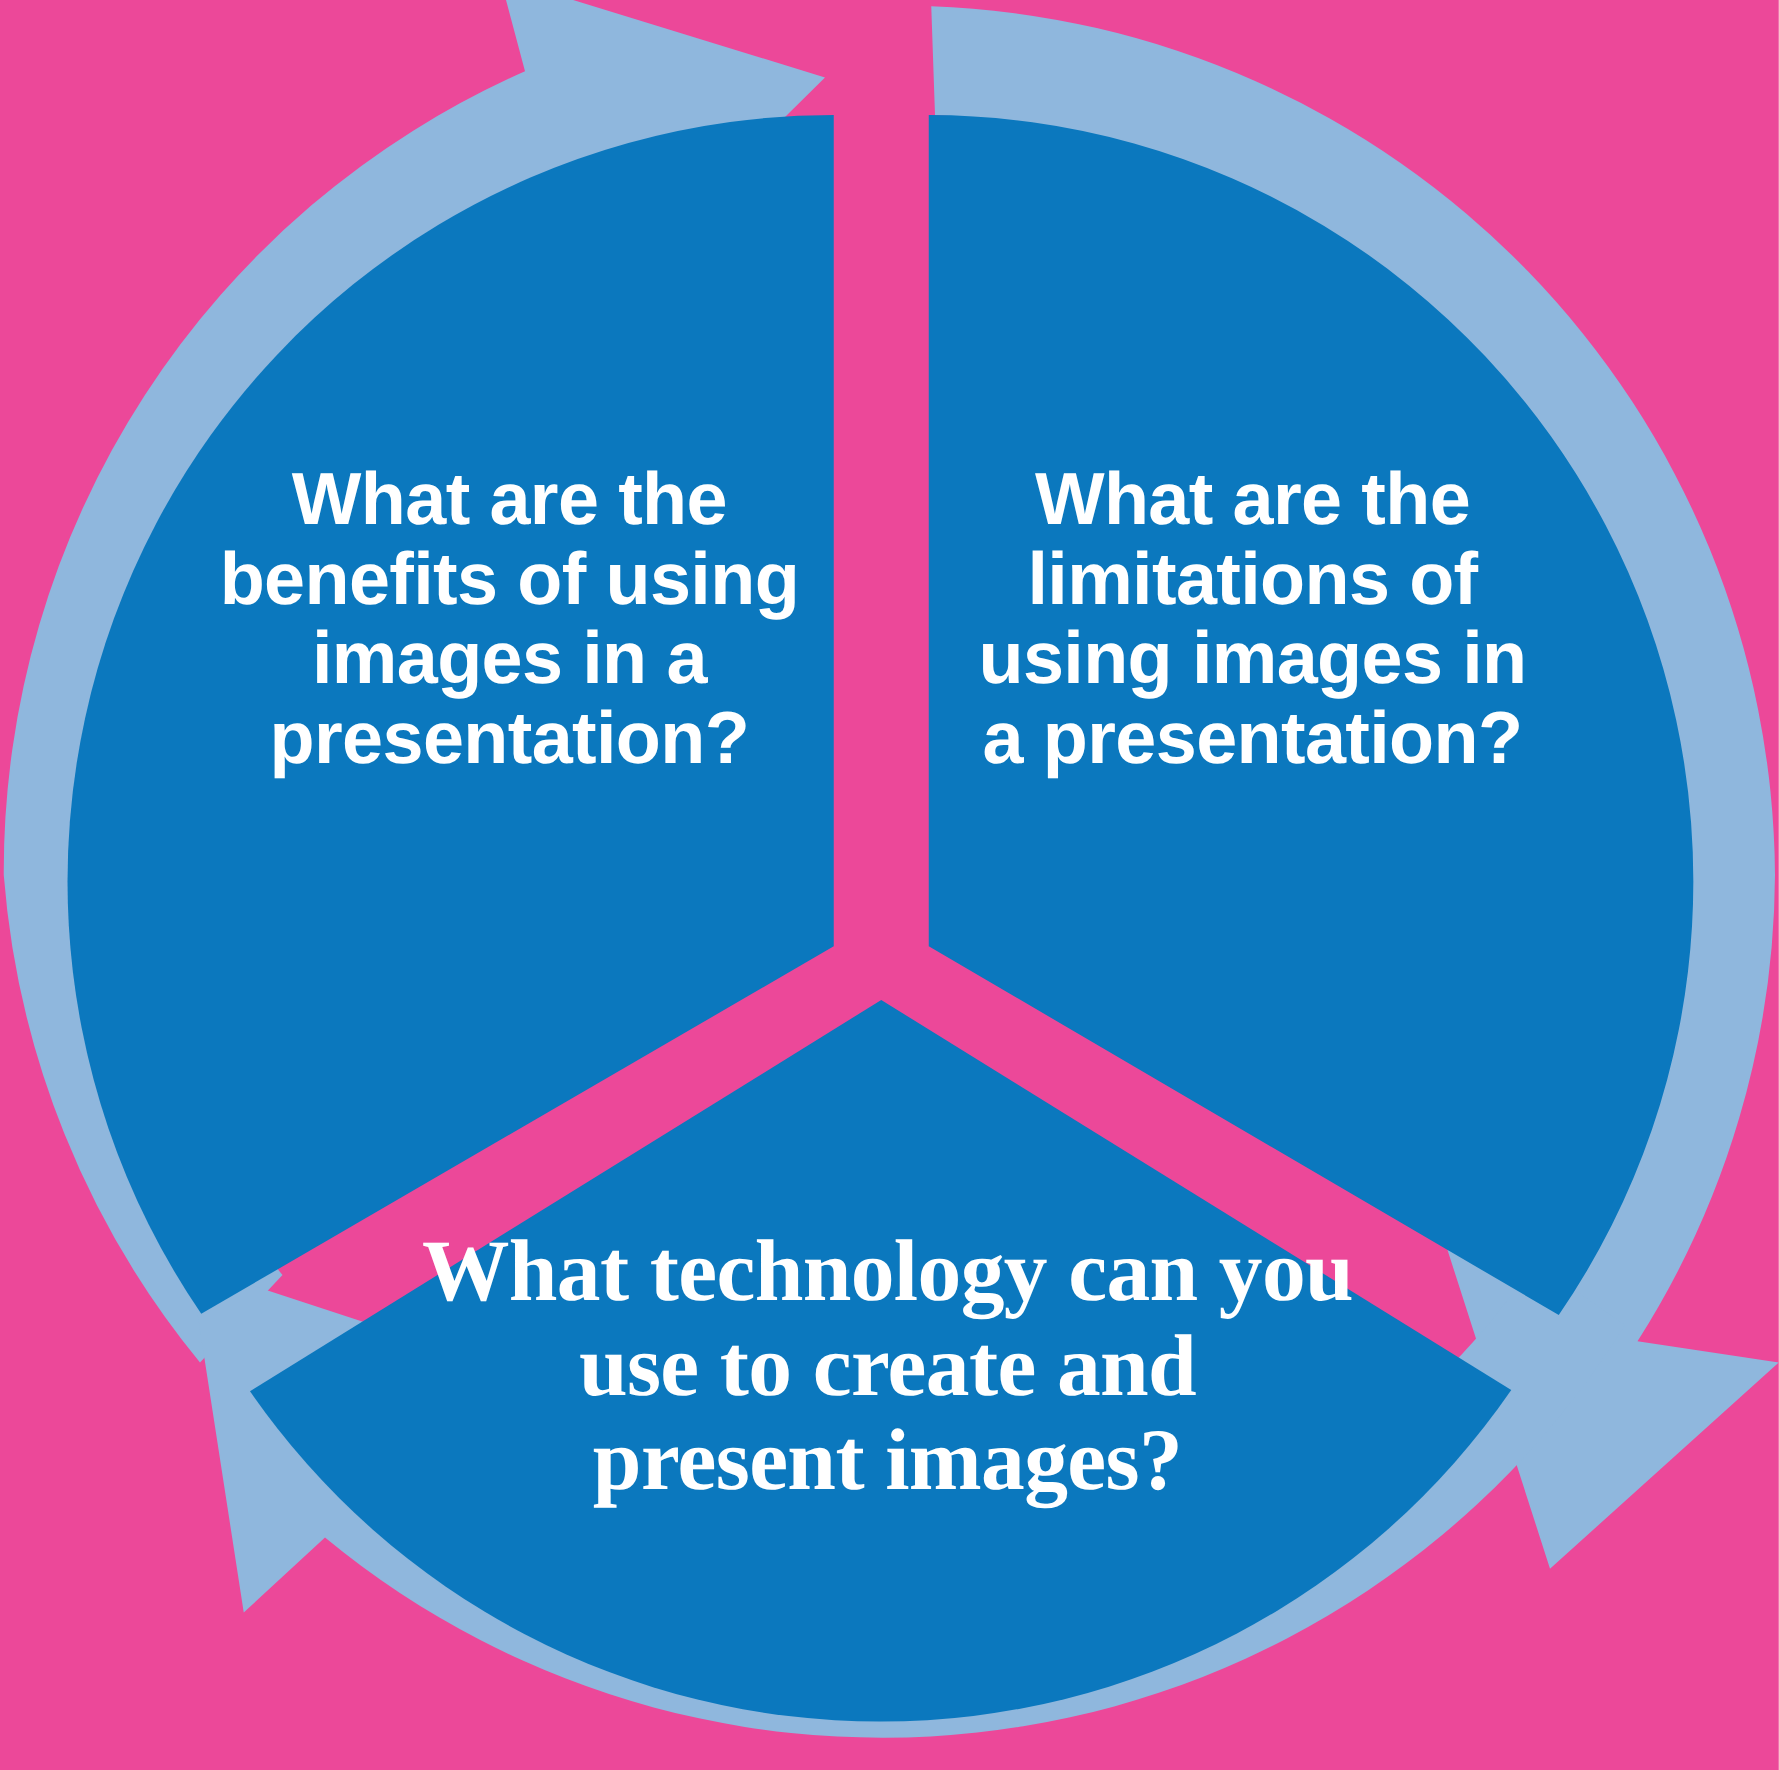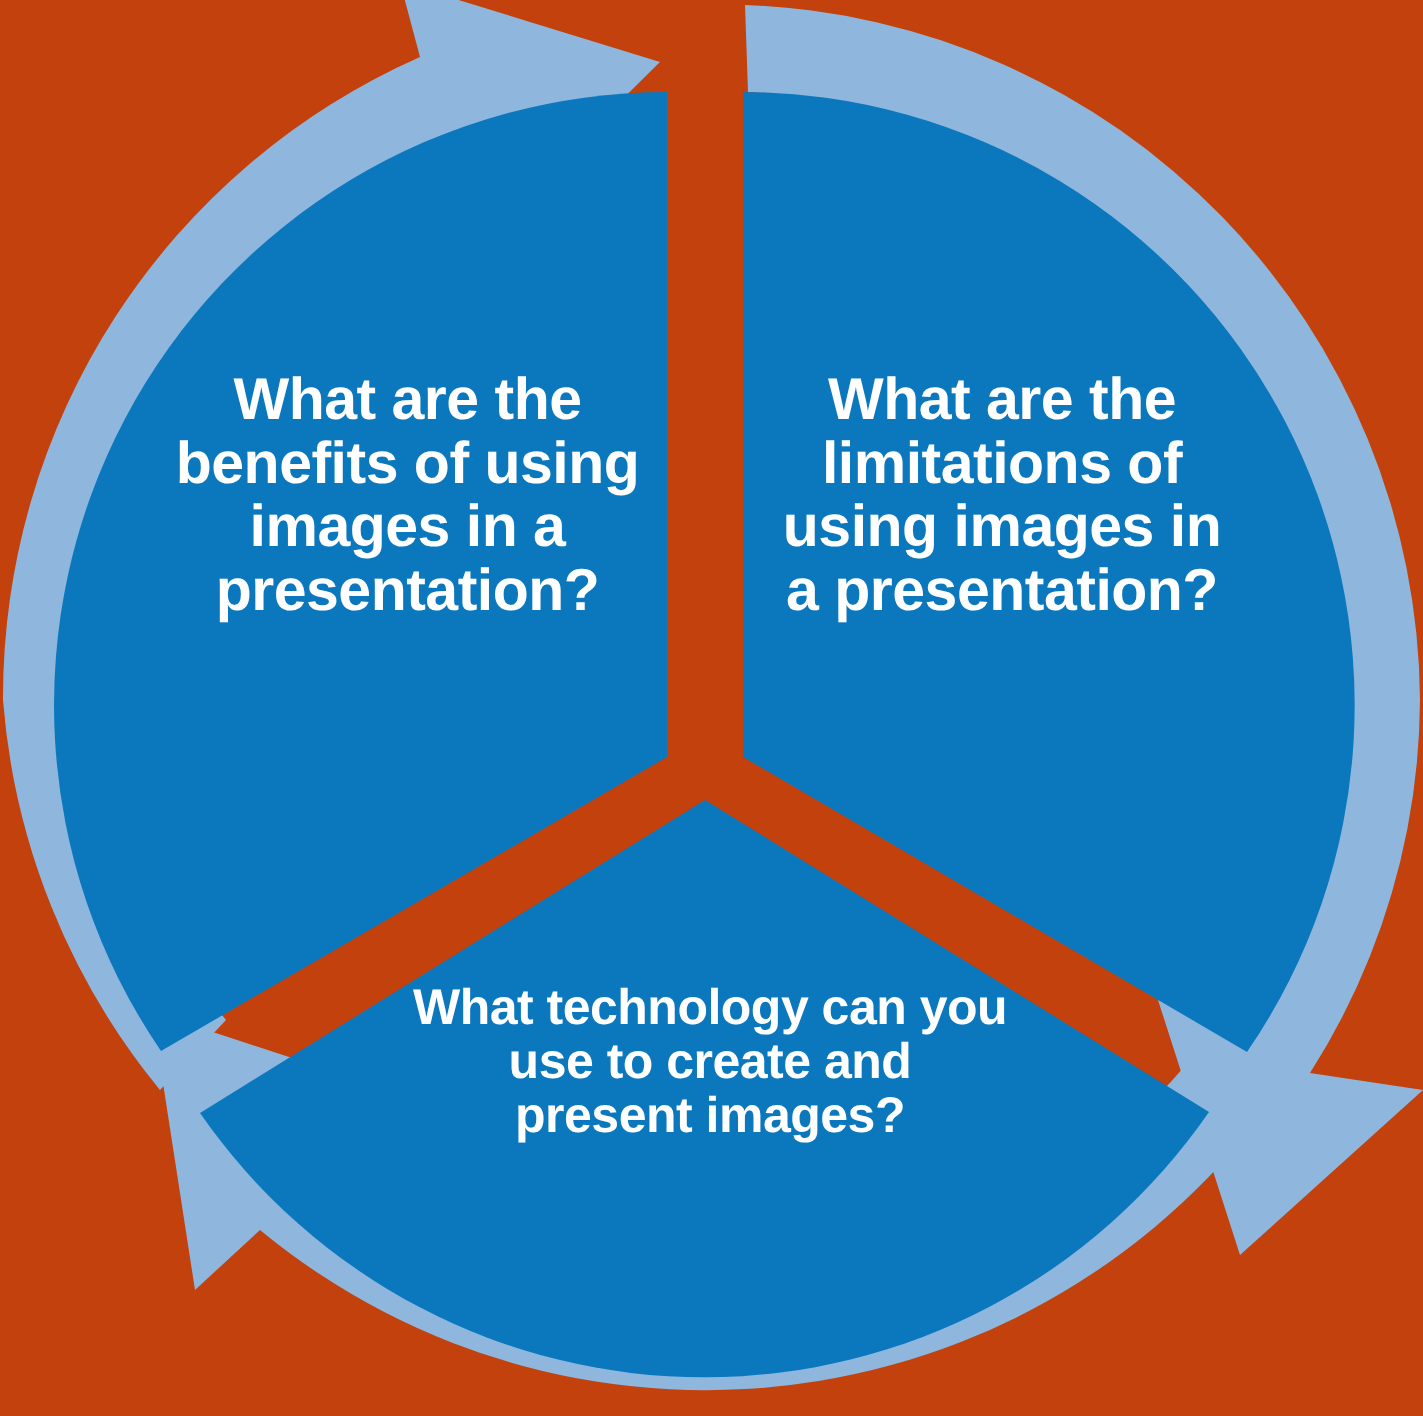--- a/index.html
+++ b/index.html
@@ -10,21 +10,21 @@
   body {
     width: 1423px;
     height: 1416px;
     font-family: "Liberation Sans", sans-serif;
     overflow: hidden;
   }
   #diagram-root {
     position: relative;
     width: 1423px;
     height: 1416px;
-    background: #c2410c;
+    background: #ec4899;
   }
   svg.cycle {
     position: absolute;
     top: 0;
     left: 0;
     width: 1423px;
     height: 1416px;
     display: block;
   }
   .seg-label {
@@ -48,21 +48,22 @@
   #label-limitations {
     left: 772px;
     top: 368px;
     width: 460px;
     font-size: 59px;
   }
   #label-technology {
     left: 330px;
     top: 980px;
     width: 760px;
-    font-size: 50px;
+    font-size: 70px;
+    font-family: Liberation Serif, serif;
   }
 </style>
 </head>
 <body>
 
 <div id="diagram-root">
 
   <svg class="cycle" viewBox="0 0 1423 1416" aria-hidden="true">
 
     <g>

